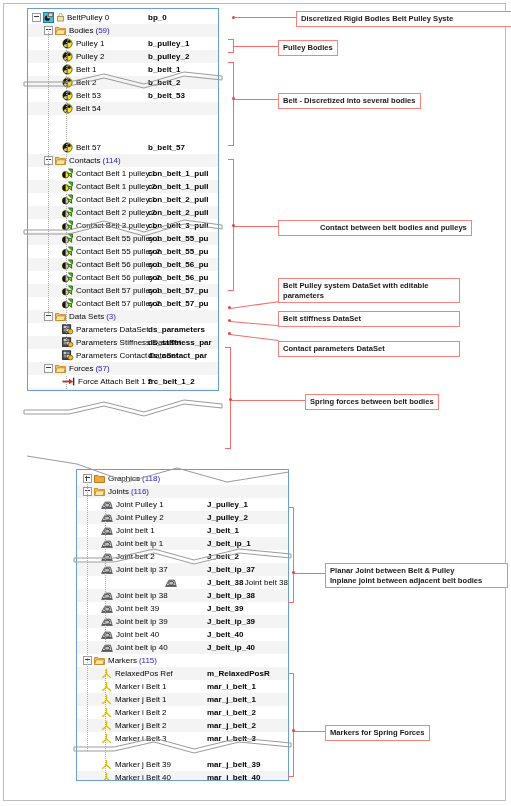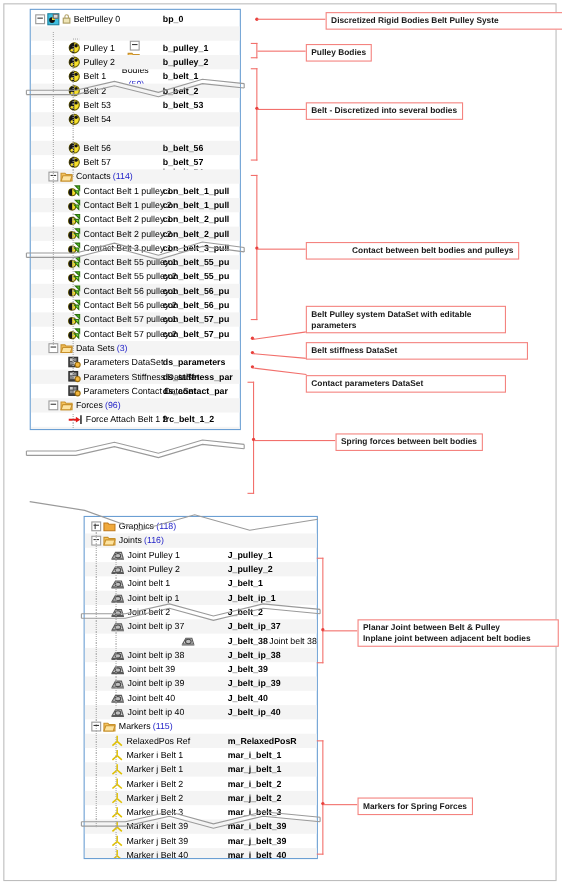--- a/index.html
+++ b/index.html
@@ -97,21 +97,21 @@
         </span>
         <span class="ico" style="width: 7px;">
           <svg width="7" height="10" viewBox="0 0 7 10">
             <path d="M2 4.5 V3 a1.6 1.6 0 0 1 3.2 0 V4.5" fill="none" stroke="#b5a46a" stroke-width="1"></path>
             <rect x="0.5" y="4.5" width="6" height="4.5" fill="#efe5b6" stroke="#a99a5e"></rect>
           </svg>
         </span>
         <span class="label">BeltPulley 0</span>
         <span class="varname" style="left: 120px; top: 0px;">bp_0</span>
       </div>
-      <div class="row alt" style="top: 15px; flex-direction: column;">
+      <div class="row alt" style="top: 15px;">
         <span class="indent" style="width: 16px;"></span>
         <span class="exp"></span>
         <span class="ico">
           <svg width="11" height="11" viewBox="0 0 11 11">
             <path d="M0.5 2.5 H4 L5 3.6 H10.5 V9.5 H0.5 Z" fill="#f6c35c" stroke="#c8912c"></path>
             <path d="M0.5 9.5 L2.2 4.8 H10.5 L9 9.5 Z" fill="#fde3a0" stroke="#c8912c"></path>
           </svg>
         </span>
         <span class="label">Bodies</span>
         <span class="label count">(59)</span>
@@ -186,33 +186,20 @@
         <span class="ico">
           <svg width="11" height="11" viewBox="0 0 11 11">
             <circle cx="5.5" cy="5.5" r="4.6" fill="#f7e02a" stroke="#6b6000"></circle>
             <path d="M5.5 0.9 A4.6 4.6 0 0 0 5.5 10.1 Z" fill="#161616"></path>
             <circle cx="7.2" cy="3.6" r="1.5" fill="#161616"></circle>
             <circle cx="3.4" cy="7.6" r="1.3" fill="#f7e02a"></circle>
           </svg>
         </span>
         <span class="label">Belt 54</span>
         <span class="varname" style="left: 120px; top: 0px; margin-top: 48px;">b_belt_54</span>
-      </div>
-      <div class="row alt" style="top: 119px;">
-        <span class="indent" style="width: 34px;"></span>
-        <span class="ico">
-          <svg width="11" height="11" viewBox="0 0 11 11">
-            <circle cx="5.5" cy="5.5" r="4.6" fill="#f7e02a" stroke="#6b6000"></circle>
-            <path d="M5.5 0.9 A4.6 4.6 0 0 0 5.5 10.1 Z" fill="#161616"></path>
-            <circle cx="7.2" cy="3.6" r="1.5" fill="#161616"></circle>
-            <circle cx="3.4" cy="7.6" r="1.3" fill="#f7e02a"></circle>
-          </svg>
-        </span>
-        <span class="label">Belt 56</span>
-        <span class="varname" style="left: 120px; top: 0px;">b_belt_56</span>
       </div>
       <div class="row" style="top: 132px;">
         <span class="indent" style="width: 34px;"></span>
         <span class="ico">
           <svg width="11" height="11" viewBox="0 0 11 11">
             <circle cx="5.5" cy="5.5" r="4.6" fill="#f7e02a" stroke="#6b6000"></circle>
             <path d="M5.5 0.9 A4.6 4.6 0 0 0 5.5 10.1 Z" fill="#161616"></path>
             <circle cx="7.2" cy="3.6" r="1.5" fill="#161616"></circle>
             <circle cx="3.4" cy="7.6" r="1.3" fill="#f7e02a"></circle>
           </svg>
@@ -435,21 +422,21 @@
       <div class="row alt" style="top: 353px;">
         <span class="indent" style="width: 16px;"></span>
         <span class="exp"></span>
         <span class="ico">
           <svg width="11" height="11" viewBox="0 0 11 11">
             <path d="M0.5 2.5 H4 L5 3.6 H10.5 V9.5 H0.5 Z" fill="#f6c35c" stroke="#c8912c"></path>
             <path d="M0.5 9.5 L2.2 4.8 H10.5 L9 9.5 Z" fill="#fde3a0" stroke="#c8912c"></path>
           </svg>
         </span>
         <span class="label">Forces</span>
-        <span class="label count">(96)</span>
+        <span class="label count">(57)</span>
       </div>
       <div class="row" style="top: 366px;">
         <span class="indent" style="width: 34px;"></span>
         <span class="ico" style="width: 13px;">
           <svg width="13" height="11" viewBox="0 0 13 11">
             <line x1="0.5" y1="5.5" x2="8" y2="5.5" stroke="#e21b1b" stroke-width="1.8"></line>
             <path d="M7 2.8 L11 5.5 L7 8.2 Z" fill="#e21b1b"></path>
             <line x1="11.6" y1="1.6" x2="11.6" y2="9.4" stroke="#2b2b2b" stroke-width="1.4"></line>
           </svg>
         </span>
@@ -783,32 +770,20 @@
         <span class="ico">
           <svg width="11" height="11" viewBox="0 0 11 11">
             <line x1="5.5" y1="6" x2="5.5" y2="0.8" stroke="#e0c000" stroke-width="1.4"></line>
             <line x1="5.5" y1="6" x2="1.2" y2="9.8" stroke="#e0c000" stroke-width="1.4"></line>
             <line x1="5.5" y1="6" x2="9.8" y2="9.8" stroke="#e0c000" stroke-width="1.4"></line>
           </svg>
         </span>
         <span class="label">Marker i Belt 3</span>
         <span class="varname" style="left: 130px; top: 0px;">mar_i_belt_3</span>
       </div>
-      <div class="row alt" style="top: 275px;">
-        <span class="indent" style="width: 24px;"></span>
-        <span class="ico">
-          <svg width="11" height="11" viewBox="0 0 11 11">
-            <line x1="5.5" y1="6" x2="5.5" y2="0.8" stroke="#e0c000" stroke-width="1.4"></line>
-            <line x1="5.5" y1="6" x2="1.2" y2="9.8" stroke="#e0c000" stroke-width="1.4"></line>
-            <line x1="5.5" y1="6" x2="9.8" y2="9.8" stroke="#e0c000" stroke-width="1.4"></line>
-          </svg>
-        </span>
-        <span class="label">Marker i Belt 39</span>
-        <span class="varname" style="left: 130px; top: 0px;">mar_i_belt_39</span>
-      </div>
       <div class="row" style="top: 288px;">
         <span class="indent" style="width: 24px;"></span>
         <span class="ico">
           <svg width="11" height="11" viewBox="0 0 11 11">
             <line x1="5.5" y1="6" x2="5.5" y2="0.8" stroke="#e0c000" stroke-width="1.4"></line>
             <line x1="5.5" y1="6" x2="1.2" y2="9.8" stroke="#e0c000" stroke-width="1.4"></line>
             <line x1="5.5" y1="6" x2="9.8" y2="9.8" stroke="#e0c000" stroke-width="1.4"></line>
           </svg>
         </span>
         <span class="label">Marker j Belt 39</span>
@@ -918,21 +893,21 @@
 
 <div class="callout" style="left:278px;top:220px;padding-left:41px;">
   <span>Contact between belt bodies and pulleys</span>
 </div>
 
 <div class="callout two" style="left:278px;top:278px;width:182px;">
   <span>Belt Pulley system DataSet with editable</span><br>
   <span>parameters</span>
 </div>
 
-<div class="callout" style="left:278px;top:311px;width:202px;">
+<div class="callout" style="left:278px;top:311px;width:182px;">
   <span>Belt stiffness DataSet</span>
 </div>
 
 <div class="callout" style="left:278px;top:341px;width:182px;">
   <span>Contact parameters DataSet</span>
 </div>
 
 <div class="callout" style="left:305px;top:394px;">
   <span>Spring forces between belt bodies</span>
 </div>

